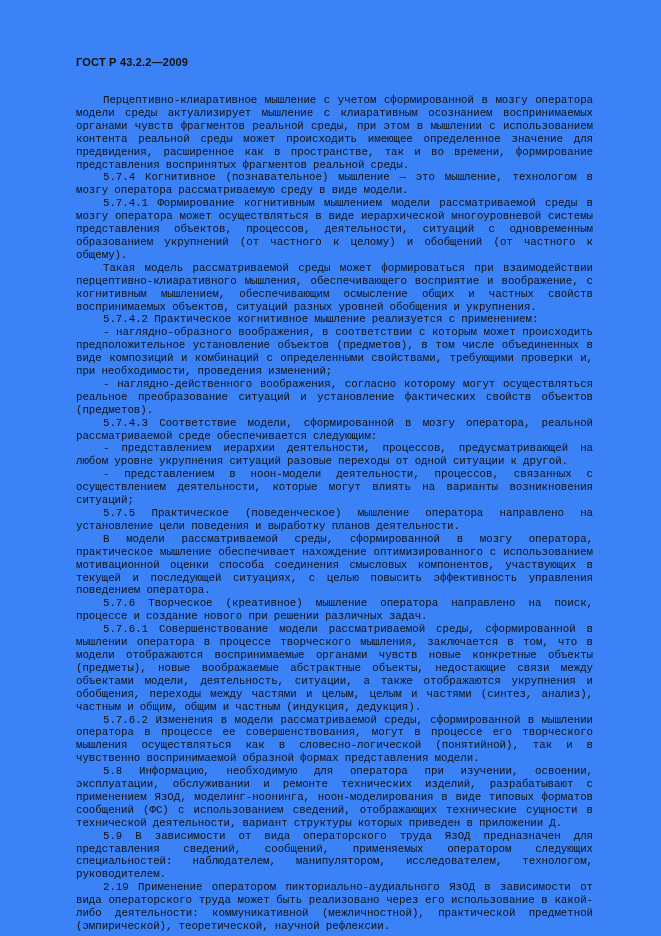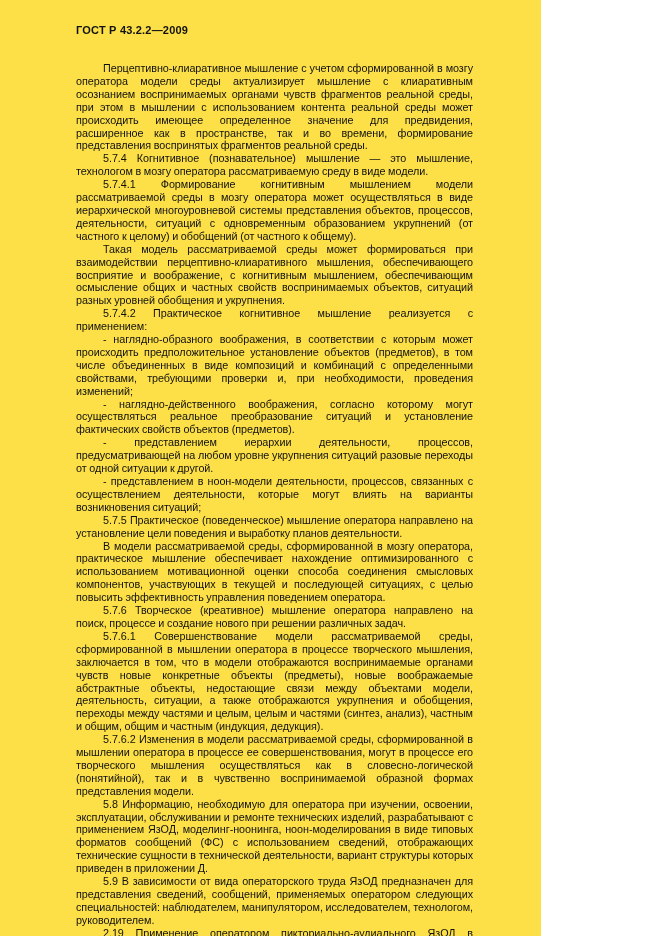--- a/index.html
+++ b/index.html
@@ -1,25 +1,25 @@
 <!DOCTYPE html>
 <html lang="ru"><head>
 <meta charset="utf-8">
 <style>
   html, body {
     margin: 0;
     padding: 0;
     background: #ffffff;
   }
   .page {
-    width: 541px;
+    width: 661px;
     height: 936px;
     box-sizing: border-box;
-    background: #fde047;
-    padding: 24px 68px 0 76px;
+    background: #3b82f6;
+    padding: 56px 68px 0 76px;
     font-family: "Liberation Sans", sans-serif;
     color: #111111;
     position: relative;
     overflow: hidden;
   }
   .doc-header {
     font-size: 11px;
     font-weight: bold;
     letter-spacing: 0.2px;
     margin: 0 0 26px 0;
@@ -28,40 +28,42 @@
     width: 100%;
   }
   .para {
     margin: 0;
     font-size: 10.8px;
     line-height: 12.9px;
     text-align: justify;
     text-indent: 27px;
     word-spacing: -0.3px;
     letter-spacing: -0.05px;
+    font-family: Liberation Mono, monospace;
   }
   .page-number {
     margin-top: 15px;
     font-size: 11px;
   }
 </style>
 </head>
 <body>
 
 <div class="page">
   <div class="doc-header">ГОСТ Р 43.2.2—2009</div>
 
   <div class="doc-body">
     <p class="para">Перцептивно-клиаративное мышление с учетом сформированной в мозгу оператора модели среды актуализирует мышление с клиаративным осознанием воспринимаемых органами чувств фрагментов реальной среды, при этом в мышлении с использованием контента реальной среды может происходить имеющее определенное значение для предвидения, расширенное как в пространстве, так и во времени, формирование представления воспринятых фрагментов реальной среды.</p>
       <p class="para">5.7.4 Когнитивное (познавательное) мышление — это мышление, технологом в мозгу оператора рассматриваемую среду в виде модели.</p>
       <p class="para">5.7.4.1 Формирование когнитивным мышлением модели рассматриваемой среды в мозгу оператора может осуществляться в виде иерархической многоуровневой системы представления объектов, процессов, деятельности, ситуаций с одновременным образованием укрупнений (от частного к целому) и обобщений (от частного к общему).</p>
       <p class="para">Такая модель рассматриваемой среды может формироваться при взаимодействии перцептивно-клиаративного мышления, обеспечивающего восприятие и воображение, с когнитивным мышлением, обеспечивающим осмысление общих и частных свойств воспринимаемых объектов, ситуаций разных уровней обобщения и укрупнения.</p>
       <p class="para">5.7.4.2 Практическое когнитивное мышление реализуется с применением:</p>
       <p class="para">- наглядно-образного воображения, в соответствии с которым может происходить предположительное установление объектов (предметов), в том числе объединенных в виде композиций и комбинаций с определенными свойствами, требующими проверки и, при необходимости, проведения изменений;</p>
       <p class="para">- наглядно-действенного воображения, согласно которому могут осуществляться реальное преобразование ситуаций и установление фактических свойств объектов (предметов).</p>
+      <p class="para">5.7.4.3 Соответствие модели, сформированной в мозгу оператора, реальной рассматриваемой среде обеспечивается следующим:</p>
       <p class="para">- представлением иерархии деятельности, процессов, предусматривающей на любом уровне укрупнения ситуаций разовые переходы от одной ситуации к другой.</p>
       <p class="para">- представлением в ноон-модели деятельности, процессов, связанных с осуществлением деятельности, которые могут влиять на варианты возникновения ситуаций;</p>
       <p class="para">5.7.5 Практическое (поведенческое) мышление оператора направлено на установление цели поведения и выработку планов деятельности.</p>
       <p class="para">В модели рассматриваемой среды, сформированной в мозгу оператора, практическое мышление обеспечивает нахождение оптимизированного с использованием мотивационной оценки способа соединения смысловых компонентов, участвующих в текущей и последующей ситуациях, с целью повысить эффективность управления поведением оператора.</p>
       <p class="para">5.7.6 Творческое (креативное) мышление оператора направлено на поиск, процессе и создание нового при решении различных задач.</p>
       <p class="para">5.7.6.1 Совершенствование модели рассматриваемой среды, сформированной в мышлении оператора в процессе творческого мышления, заключается в том, что в модели отображаются воспринимаемые органами чувств новые конкретные объекты (предметы), новые воображаемые абстрактные объекты, недостающие связи между объектами модели, деятельность, ситуации, а также отображаются укрупнения и обобщения, переходы между частями и целым, целым и частями (синтез, анализ), частным и общим, общим и частным (индукция, дедукция).</p>
       <p class="para">5.7.6.2 Изменения в модели рассматриваемой среды, сформированной в мышлении оператора в процессе ее совершенствования, могут в процессе его творческого мышления осуществляться как в словесно-логической (понятийной), так и в чувственно воспринимаемой образной формах представления модели.</p>
       <p class="para">5.8 Информацию, необходимую для оператора при изучении, освоении, эксплуатации, обслуживании и ремонте технических изделий, разрабатывают с применением ЯзОД, моделинг-ноонинга, ноон-моделирования в виде типовых форматов сообщений (ФС) с использованием сведений, отображающих технические сущности в технической деятельности, вариант структуры которых приведен в приложении Д.</p>
       <p class="para">5.9 В зависимости от вида операторского труда ЯзОД предназначен для представления сведений, сообщений, применяемых оператором следующих специальностей: наблюдателем, манипулятором, исследователем, технологом, руководителем.</p>
       <p class="para">2.19 Применение оператором пикториально-аудиального ЯзОД в зависимости от вида операторского труда может быть реализовано через его использование в какой-либо деятельности: коммуникативной (межличностной), практической предметной (эмпирической), теоретической, научной рефлексии.</p>

